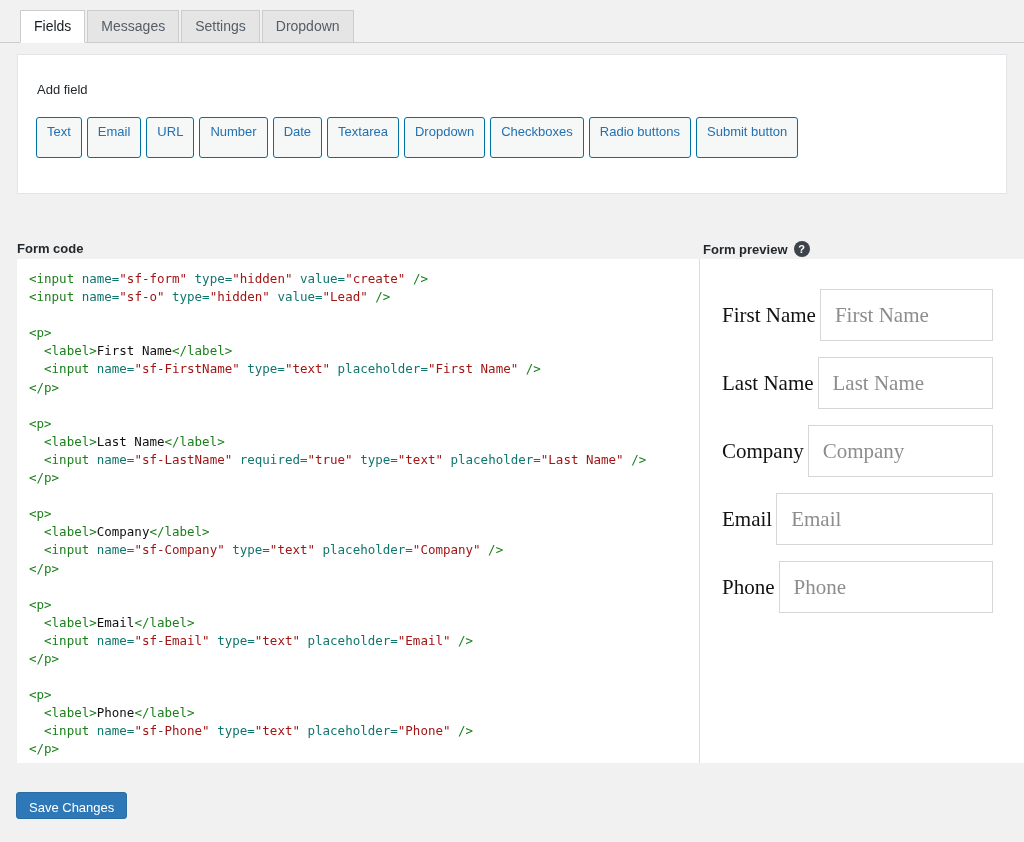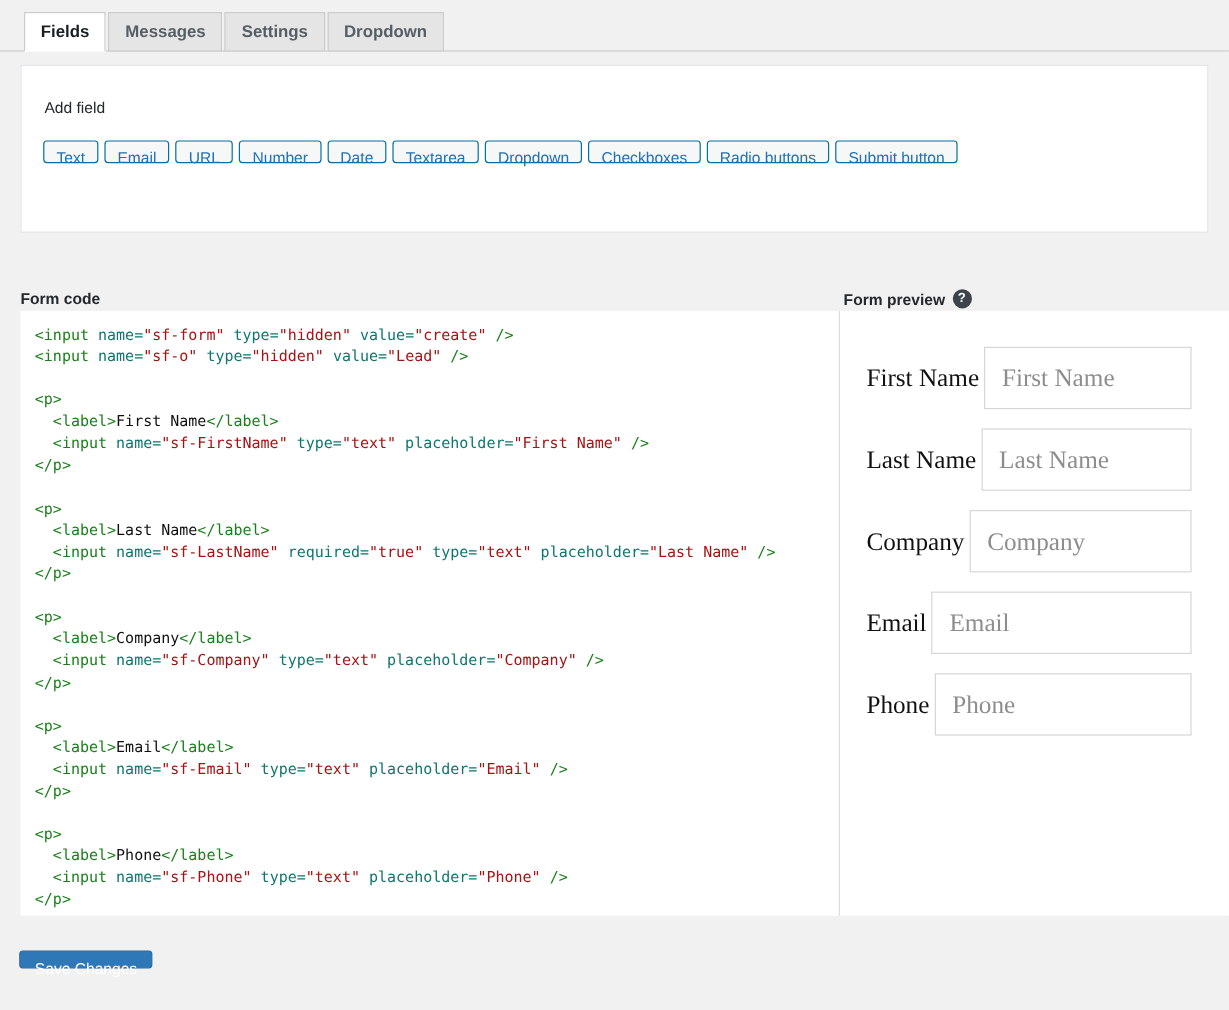--- a/index.html
+++ b/index.html
@@ -33,21 +33,21 @@
   .tab {
     box-sizing: border-box;
     height: 33px;
     line-height: 31px;
     padding: 0 13px;
     margin: 0 2px -1px 0;
     border: 1px solid #ccc;
     background: #e5e5e5;
     color: #555d66;
     font-size: 14px;
-    font-weight: bold;
+    font-weight: normal;
     cursor: pointer;
     white-space: nowrap;
   }
   .tab.active {
     background: #ffffff;
     border-bottom-color: #ffffff;
     color: #191e23;
   }
 
   
@@ -68,21 +68,21 @@
     color: #23282d;
   }
   .addfield-buttons {
     position: absolute;
     left: 18px; top: 62px;
     display: flex;
     gap: 5px;
   }
   .field-btn {
     box-sizing: border-box;
-    height: 19px;
+    height: 41px;
     line-height: 27px;
     padding: 0 10px;
     border: 1px solid #0071a1;
     border-radius: 3px;
     background: #f6f7f7;
     color: #2271b1;
     font-size: 13px;
     cursor: pointer;
     white-space: nowrap;
   }
@@ -202,21 +202,21 @@
     font-size: 17px;
     font-weight: bold;
     cursor: pointer;
   }
 
   
   .save-btn {
     position: absolute;
     left: 16px; top: 792px;
     box-sizing: border-box;
-    height: 15px;
+    height: 27px;
     padding: 0 12px;
     background: #2e78b7;
     color: #ffffff;
     border: 1px solid #2b6ca3;
     border-radius: 3px;
     font-family: "Liberation Sans", sans-serif;
     font-size: 13px;
     font-weight: normal;
     cursor: pointer;
     line-height: 29px;

